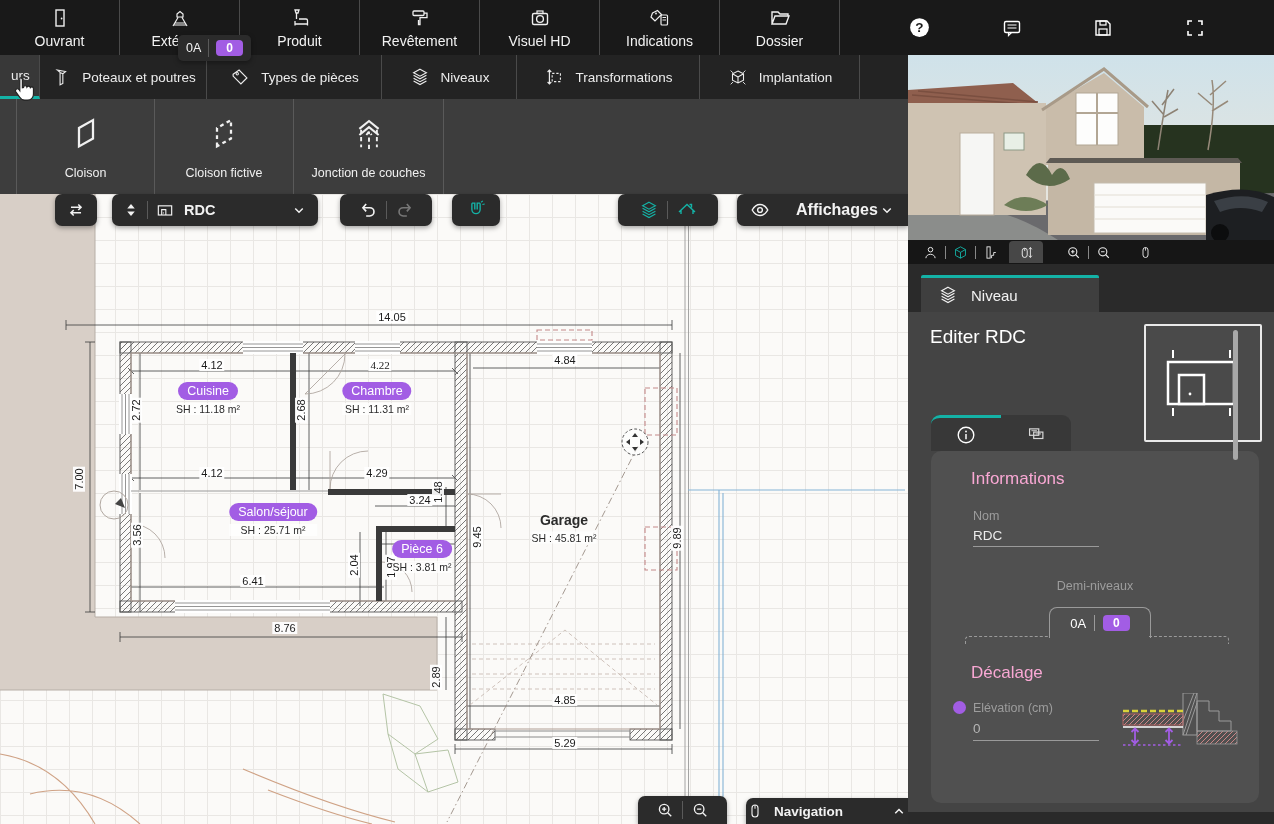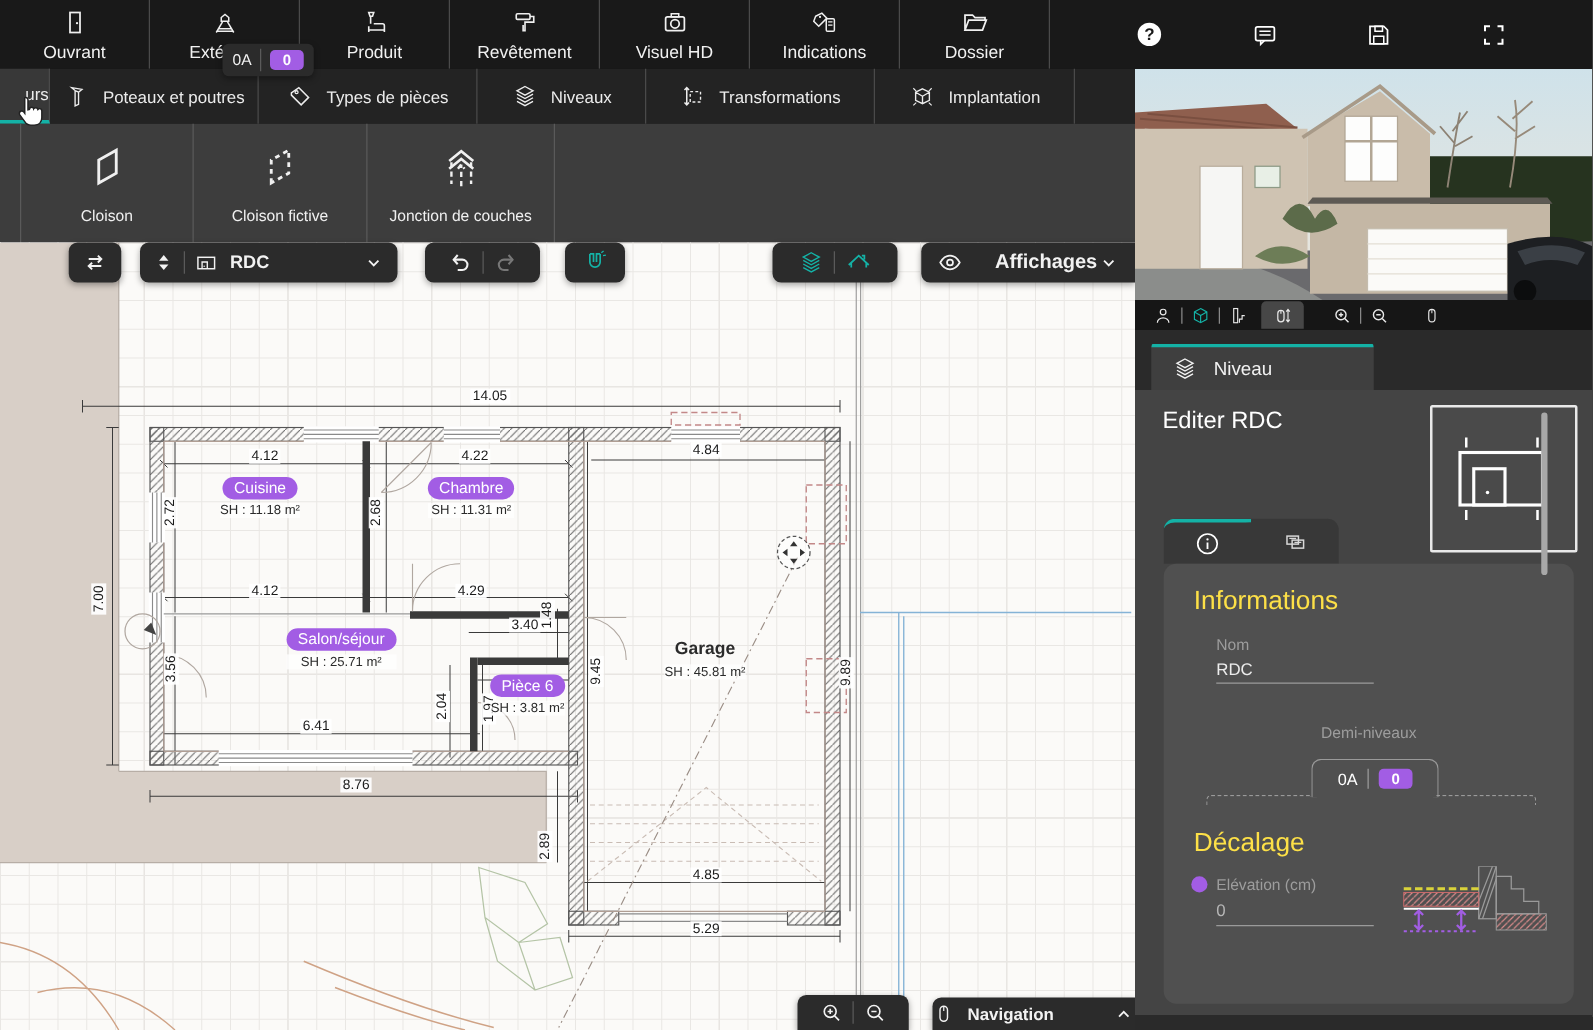--- a/index.html
+++ b/index.html
@@ -15,21 +15,21 @@
        border-right:1px solid #4a4a4a;box-sizing:border-box;cursor:pointer;}
   .tab.active{background:#2d2d2d;border-bottom:4px solid #14b2a6;}
   .tab .ic{color:#efefef;}
   #top-actions{flex:1;display:flex;align-items:center;justify-content:space-evenly;color:#fff;}
 
   
   #ribbon{left:0;top:55px;width:908px;height:44px;background:#232323;display:flex;align-items:stretch;}
   .rib-item{display:flex;align-items:center;justify-content:center;gap:10px;color:#ececec;
             font-size:13.5px;border-right:1px solid #4a4a4a;box-sizing:border-box;cursor:pointer;}
   .rib-item.partial{background:#383838;border-bottom:3px solid #14b2a6;font-size:13.5px;
-            justify-content:flex-end;padding-left:2px;overflow:hidden;}
+            justify-content:center;padding-left:2px;overflow:hidden;}
 
   
   #tools{left:0;top:99px;width:908px;height:95px;background:#3d3d3d;display:flex;}
   .tool{width:139px;display:flex;flex-direction:column;align-items:center;justify-content:center;
         gap:10px;color:#f0f0f0;font-size:12.5px;border-right:1px solid #5a5a5a;
         box-sizing:border-box;cursor:pointer;}
   .tool:first-child{border-left:1px solid #5a5a5a;margin-left:16px;}
   .tool:nth-child(3){width:150px;}
 
   
@@ -74,21 +74,21 @@
   #panel-body{position:absolute;left:0;top:48px;width:366px;height:500px;background:#444444;}
   #panel-title{position:absolute;left:22px;top:14px;color:#fff;font-size:19px;}
   #thumb{position:absolute;left:236px;top:12px;width:114px;height:114px;background:#4a4a4a;
       border:2px solid #e9e9e9;border-radius:2px;}
   #ptabs{position:absolute;left:23px;top:103px;width:140px;height:36px;background:#383838;
       border-radius:9px 9px 0 0;display:flex;}
   #ptabs .ptab{flex:1;display:flex;align-items:center;justify-content:center;color:#d8d8d8;cursor:pointer;}
   #ptabs .ptab.on{border-top:3px solid #14b2a6;border-radius:9px 0 0 0;color:#fff;}
   #card{position:absolute;left:23px;top:139px;width:328px;height:352px;background:#505050;
       border-radius:10px;color:#fff;}
-  .sec-h{position:absolute;left:24px;color:#fde047;font-size:21px;}
+  .sec-h{position:absolute;left:40px;color:#f9a8d4;font-size:17px;}
   .lab{position:absolute;color:#9d9d9d;font-size:12.5px;}
   .val{position:absolute;color:#ececec;font-size:13.5px;}
   .uline{position:absolute;width:126px;border-bottom:1px solid #9a9a9a;}
   #halftab{position:absolute;left:118px;top:156px;width:100px;height:30px;border:1px solid #9a9a9a;
       border-bottom:none;border-radius:8px 8px 0 0;display:flex;align-items:center;
       justify-content:center;gap:8px;font-size:13px;}
   .dashwing{position:absolute;top:185px;border-top:1px dashed #9a9a9a;height:8px;
       box-sizing:border-box;}
   #scrollbar{position:absolute;left:325px;top:18px;width:5px;height:130px;background:#a8a8a8;border-radius:3px;}
   #purple-dot{position:absolute;left:22px;top:250px;width:13px;height:13px;border-radius:50%;background:#a25de4;}
@@ -464,28 +464,28 @@
         <circle cx="635" cy="248" r="13" fill="rgba(255,255,255,.6)" stroke="#555" stroke-width="1" stroke-dasharray="3 2"></circle>
         <path d="M635 239 l-3 4 h6 z M635 257 l-3 -4 h6 z M626 248 l4 -3 v6 z M644 248 l-4 -3 v6 z" fill="#333"></path>
       </g>
 
       <circle cx="114" cy="311" r="14" fill="none" stroke="#b0a7a0" stroke-width="1"></circle>
       <path d="M121 304 l4 10 -10 -4 z" fill="#444"></path>
     </svg>
     <div id="plan-labels">
         <div class="dim" style="left: 392px; top: 123px;">14.05</div>
         <div class="dim" style="left: 212px; top: 171px;">4.12</div>
-        <div class="dim" style="left: 380px; top: 171px;">4.22</div>
+        <div class="dim" style="left: 380px; top: 171px; font-family: Liberation Serif, serif;">4.22</div>
         <div class="dim" style="left: 565px; top: 166px;">4.84</div>
         <div class="dim rot" style="left: 136px; top: 216px;">2.72</div>
         <div class="dim rot" style="left: 301px; top: 216px;">2.68</div>
         <div class="dim rot" style="left: 79px; top: 285px;">7.00</div>
         <div class="dim" style="left: 212px; top: 279px;">4.12</div>
         <div class="dim" style="left: 377px; top: 279px;">4.29</div>
-        <div class="dim" style="left: 420px; top: 306px;">3.40</div>
+        <div class="dim" style="left: 420px; top: 306px;">3.24</div>
         <div class="dim rot" style="left: 438px; top: 298px;">1.48</div>
         <div class="dim rot" style="left: 137px; top: 341px;">3.56</div>
         <div class="dim" style="left: 422px; top: 343px; margin-top: 12px;">1.93</div>
         <div class="dim rot" style="left: 354px; top: 371px;">2.04</div>
         <div class="dim rot" style="left: 391px; top: 373px;">1.97</div>
         <div class="dim rot" style="left: 477px; top: 343px;">9.45</div>
         <div class="dim rot" style="left: 677px; top: 344px;">9.89</div>
         <div class="dim" style="left: 253px; top: 387px;">6.41</div>
         <div class="dim" style="left: 285px; top: 434px;">8.76</div>
         <div class="dim rot" style="left: 436px; top: 483px;">2.89</div>

